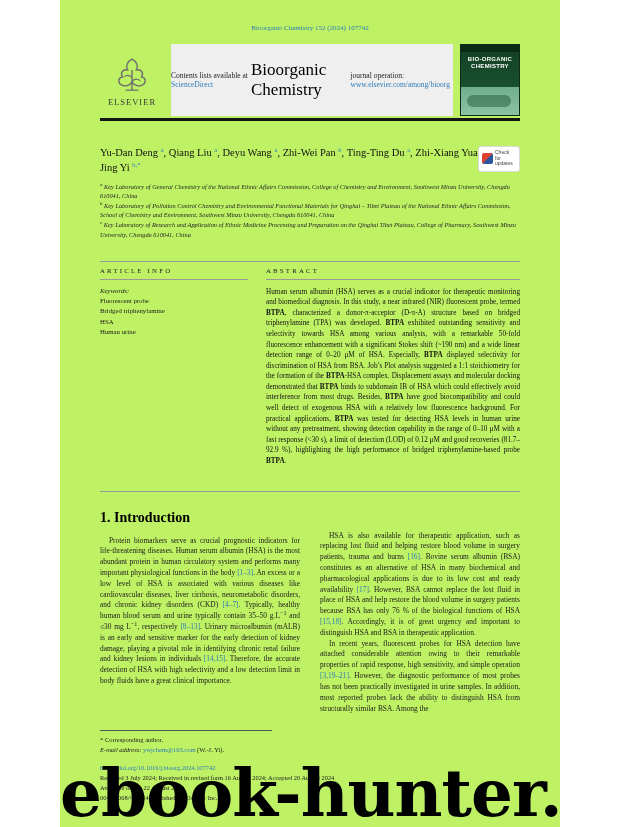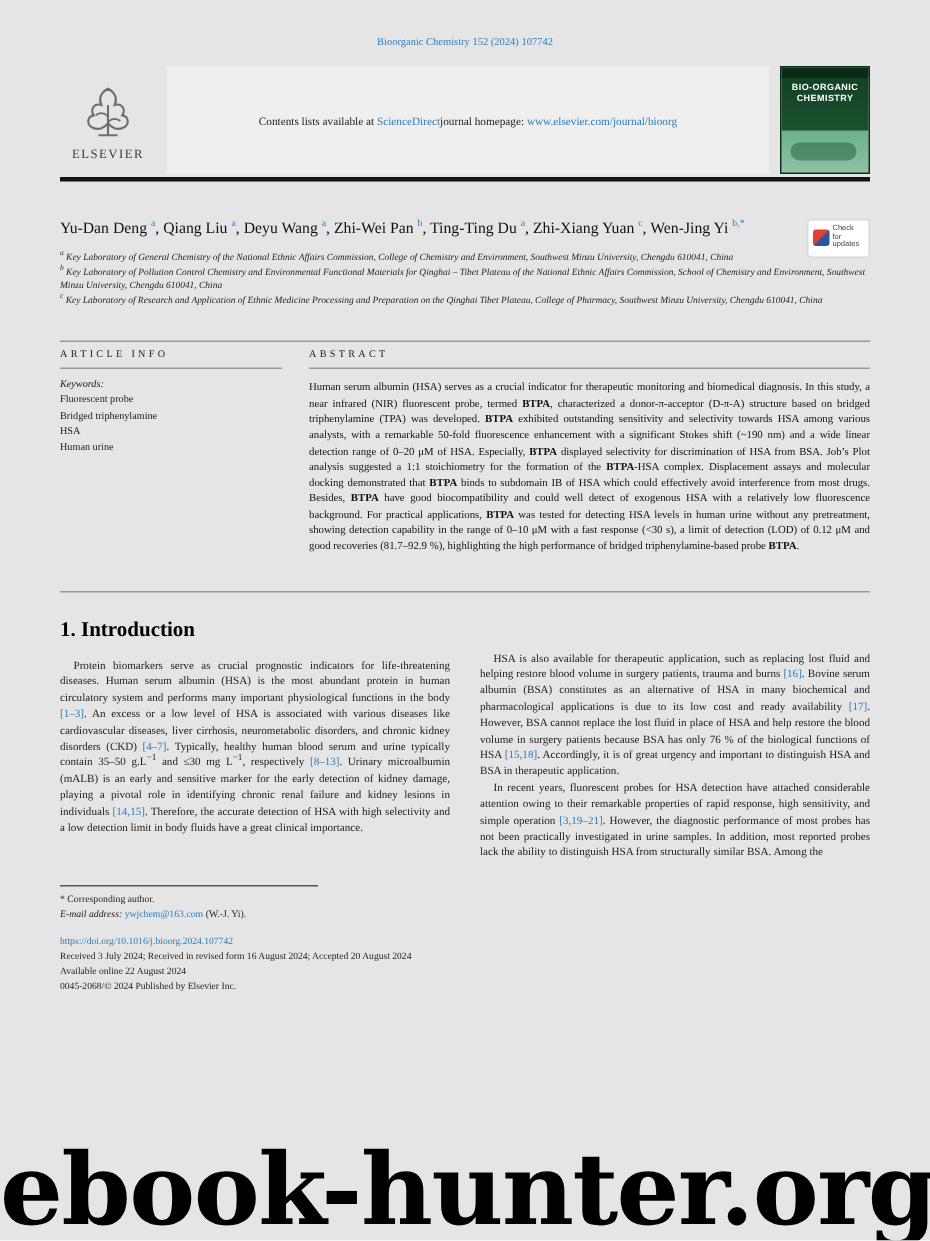--- a/index.html
+++ b/index.html
@@ -1,19 +1,19 @@
 <!DOCTYPE html>
 <html style="--link: #2e7cb8; --banner: #efefef; --cover_dark: #123f23; --cover_mid: #1e5c35;"><head>
 <meta charset="utf-8">
 <style>
   * { margin:0; padding:0; box-sizing:border-box; }
   html,body { background:#fff; }
   .page {
-    width:620px; height:827px; margin:0 auto; position:relative; overflow:hidden;
-    background:#e5e5e5; color:#1a1a1a; padding:24px 40px 0;
+    width:500px; height:827px; margin:0 auto; position:relative; overflow:hidden;
+    background:#bef264; color:#1a1a1a; padding:24px 40px 0;
     font-family:"Liberation Serif", serif;
   }
   .lnk { color:var(--link, #2e7cb8); }
   .top-ref { text-align:center; font-size:7px; color:var(--link,#2e7cb8); margin-bottom:12px; }
 
   .header-row { display:flex; align-items:stretch; height:72px; }
   .elsevier { width:64px; display:flex; flex-direction:column; align-items:center; justify-content:center; }
   .tree-svg { width:38px; height:42px; }
   .els-word { font-size:8.5px; letter-spacing:1px; color:#3a3a3a; margin-top:1px; }
   .banner { flex:1; background:var(--banner,#f0f0f0); margin:0 7px; display:flex; justify-content:center; align-items:center; padding:5px 0; }
@@ -83,22 +83,23 @@
         <path d="M30 34 C26 30 21 30 17 33 M30 40 C34 36 39 36 43 39" stroke="#6e6e6e" stroke-width="1.8" fill="none"></path>
         <path d="M20 54 L40 54" stroke="#6e6e6e" stroke-width="2" fill="none"></path>
       </svg>
       <div class="els-word">ELSEVIER</div>
     </div>
 
     <div class="banner">
       <div class="contents-line">
         <span>Contents lists available at </span><span class="lnk">ScienceDirect</span>
       </div>
+      <div class="journal-title">Bioorganic Chemistry</div>
       <div class="homepage-line">
-        <span>journal homepage: </span><span class="lnk">www.elsevier.com/journal/bioorg</span>
+        <span>journal operation: </span><span class="lnk">www.elsevier.com/among/bioorg</span>
       </div>
     </div>
 
     <div class="cover">
       <div class="cover-band"></div>
       <div class="cover-title">BIO-ORGANIC CHEMISTRY</div>
       <div class="cover-art"></div>
     </div>
   </div>
 

